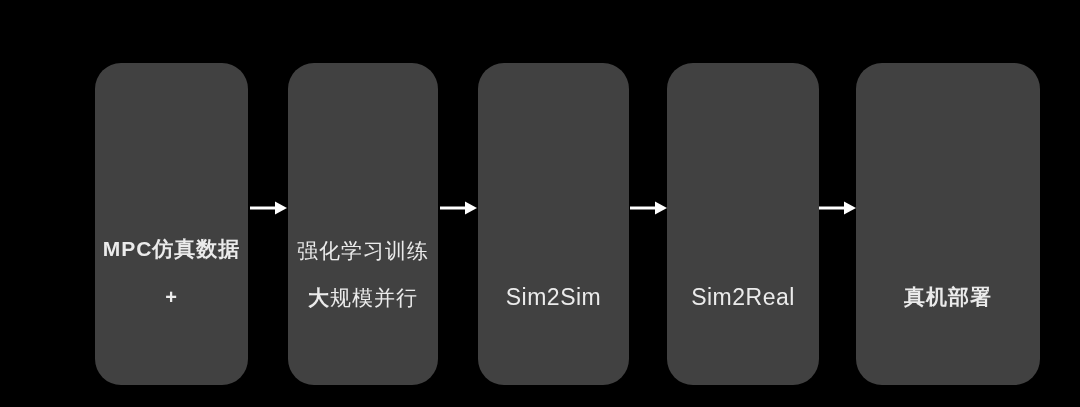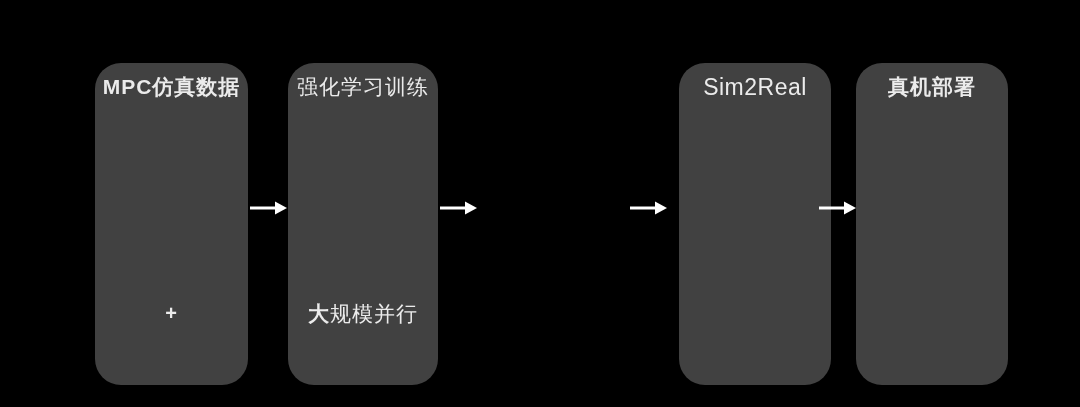--- a/index.html
+++ b/index.html
@@ -20,24 +20,24 @@
     top: 63px;
     height: 322px;
     width: 152px;
     background: var(--box, #414141);
     border-radius: 26px;
   }
   .node-content {
     display: flex;
     flex-direction: column;
     align-items: center;
-    justify-content: space-between;
+    justify-content: flex-end;
     height: 100%;
     box-sizing: border-box;
-    padding-bottom: 48px;
+    padding-bottom: 64px;
     text-align: center;
   }
   .line {
     height: 48px;
     line-height: 48px;
     font-size: 21px;
     color: var(--text, #ebebeb);
     letter-spacing: 1px;
     white-space: nowrap;
   }
@@ -45,22 +45,22 @@
   .label-en {
     font-size: 23px;
     letter-spacing: 0.5px;
     color: var(--text, #ebebeb);
   }
   .bold { font-weight: 700; }
   .plus { font-size: 20px; }
   #node-1 { left: 95px;  width: 153px; }
   #node-2 { left: 288px; width: 150px; }
   #node-3 { left: 478px; width: 151px; }
-  #node-4 { left: 667px; width: 152px; margin-left: 12px; }
-  #node-5 { left: 856px; width: 152px; }
+  #node-4 { left: 667px; width: 152px; }
+  #node-5 { left: 856px; width: 184px; }
   .arrow {
     position: absolute;
     top: 200px;
     width: 38px;
     height: 16px;
   }
   #arrow-1 { left: 249px; }
   #arrow-2 { left: 439px; }
   #arrow-3 { left: 629px; }
   #arrow-4 { left: 818px; }
@@ -94,20 +94,25 @@
     </div>
   </div>
 
   <div class="arrow" id="arrow-2">
     <svg width="38" height="16" viewBox="0 0 38 16" aria-hidden="true">
       <line class="shaft" x1="1" y1="8" x2="27" y2="8" stroke-width="3"></line>
       <polygon class="head" points="26,1.5 38,8 26,14.5"></polygon>
     </svg>
   </div>
 
+  <div class="node" id="node-3">
+    <div class="node-content">
+      <div class="line label-en">Sim2Sim</div>
+    </div>
+  </div>
 
   <div class="arrow" id="arrow-3">
     <svg width="38" height="16" viewBox="0 0 38 16" aria-hidden="true">
       <line class="shaft" x1="1" y1="8" x2="27" y2="8" stroke-width="3"></line>
       <polygon class="head" points="26,1.5 38,8 26,14.5"></polygon>
     </svg>
   </div>
 
   <div class="node" id="node-4">
     <div class="node-content">

